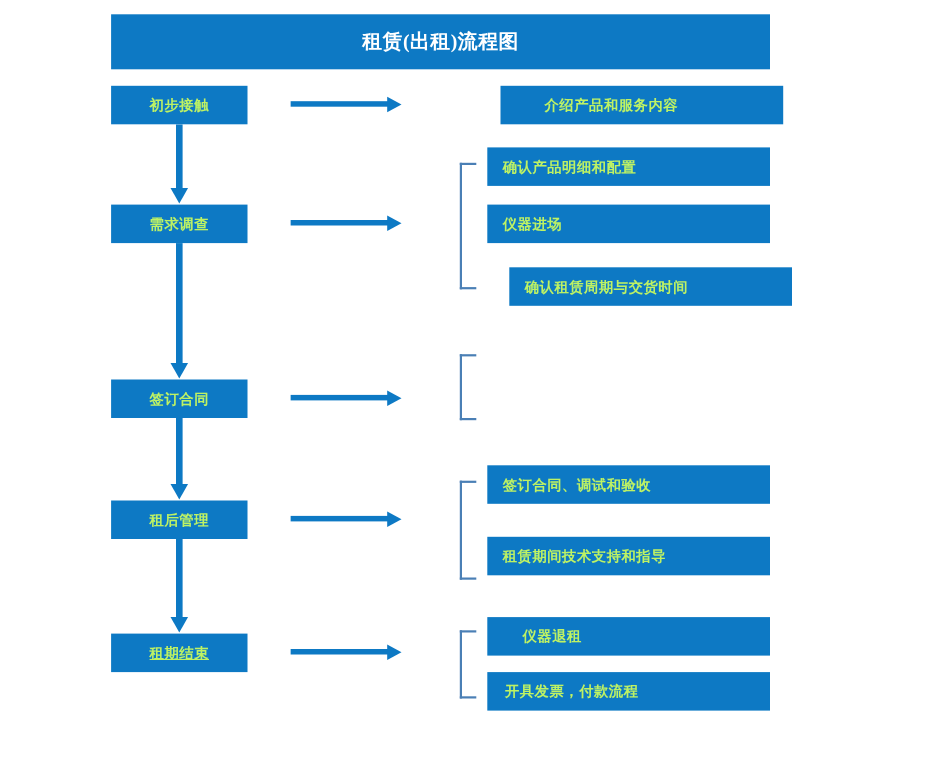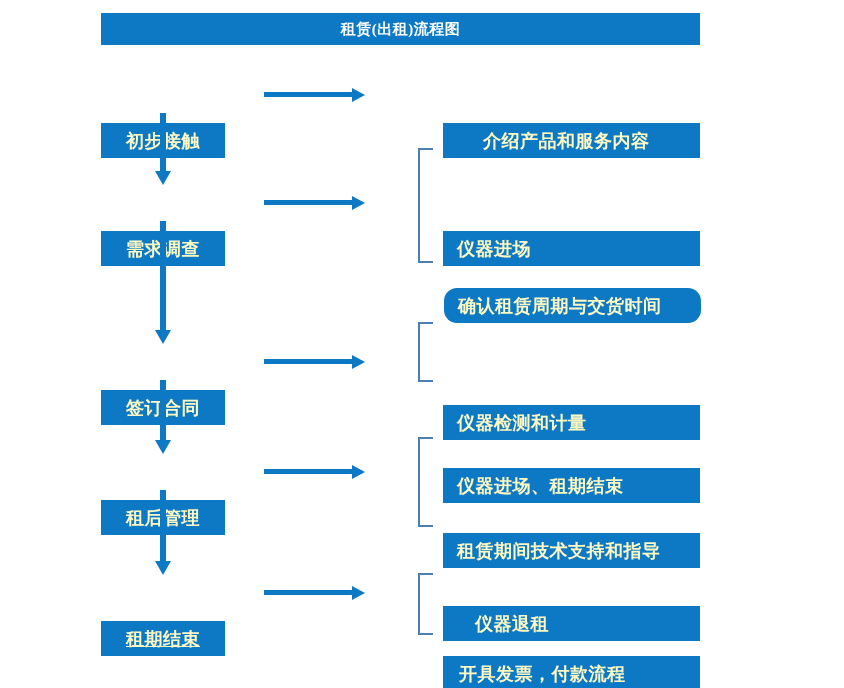--- a/index.html
+++ b/index.html
@@ -15,41 +15,40 @@
     width: 844px;
     height: 688px;
     background: #ffffff;
     overflow: hidden;
   }
   .title-bar {
     position: absolute;
     left: 101px;
     top: 13px;
     width: 599px;
-    height: 32px;
+    height: 50px;
     background: #0d79c4;
     color: #ffffff;
-    font-size: 15px;
+    font-size: 18px;
     font-weight: bold;
     display: flex;
     align-items: center;
     justify-content: center;
     letter-spacing: 0.5px;
   }
   .box {
     position: absolute;
     background: #0d79c4;
-    color: #fef9c3;
-    font-size: 18px;
+    color: #bef264;
+    font-size: 13px;
     font-weight: bold;
     display: flex;
     align-items: center;
     box-sizing: border-box;
     letter-spacing: 0.5px;
-    margin-top: 45px;
   }
   .box.left {
     width: 124px;
     height: 35px;
     justify-content: center;
   }
   .box.right {
     width: 257px;
     height: 35px;
     justify-content: flex-start;
@@ -140,22 +139,22 @@
       <rect x="0" y="6" width="90" height="5" fill="#0d79c4"></rect>
       <polygon points="88,2 88,16 101,9" fill="#0d79c4"></polygon>
     </svg>
   </div>
 
   <div class="bracket" style="left:418px; top:148px; height:115px;"></div>
   <div class="bracket" style="left:418px; top:322px; height:60px;"></div>
   <div class="bracket" style="left:418px; top:437px; height:90px;"></div>
   <div class="bracket" style="left:418px; top:573px; height:62px;"></div>
 
-  <div class="box right" style="left:443px; top:78px;padding-left:40px;">介绍产品和服务内容</div>
+  <div class="box right" style="left:455px; top:78px;padding-left:40px;">介绍产品和服务内容</div>
+  <div class="box right" style="left:443px; top:134px;">确认产品明细和配置</div>
   <div class="box right" style="left:443px; top:186px;">仪器进场</div>
-  <div class="box right" style="left:444px; top:243px;border-radius:13px;">确认租赁周期与交货时间</div>
-  <div class="box right" style="left:443px; top:360px;">仪器检测和计量</div>
-  <div class="box right" style="left:443px; top:423px;">仪器进场、租期结束</div>
+  <div class="box right" style="left:463px; top:243px;">确认租赁周期与交货时间</div>
+  <div class="box right" style="left:443px; top:423px;">签订合同、调试和验收</div>
   <div class="box right" style="left:443px; top:488px;">租赁期间技术支持和指导</div>
   <div class="box right" style="left:443px; top:561px;padding-left:32px;">仪器退租</div>
   <div class="box right" style="left:443px; top:611px;padding-left:16px;">开具发票，付款流程</div>
 
 </div>
 
 </body></html>

